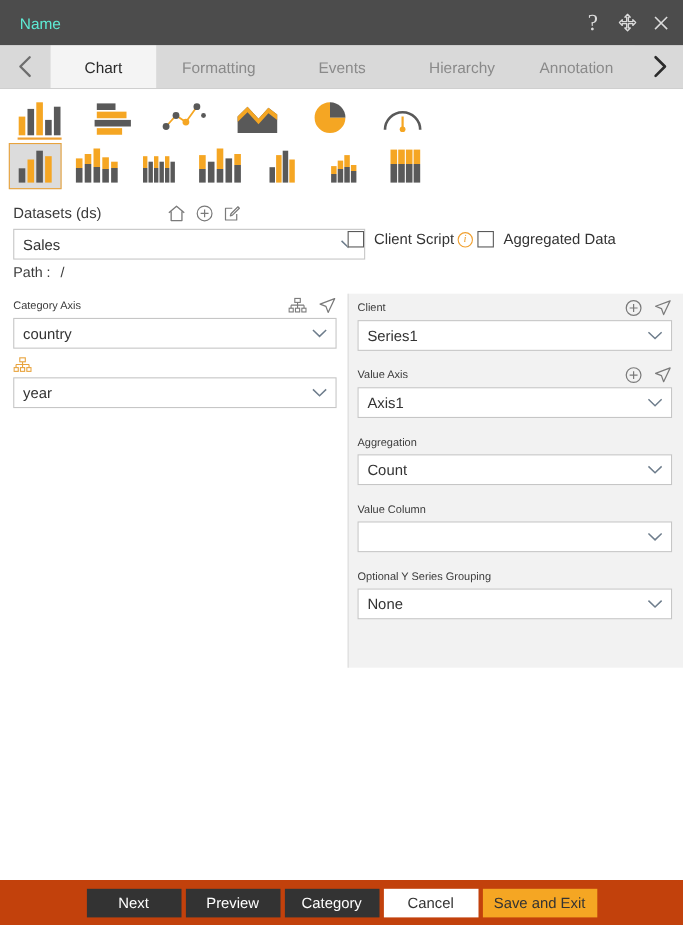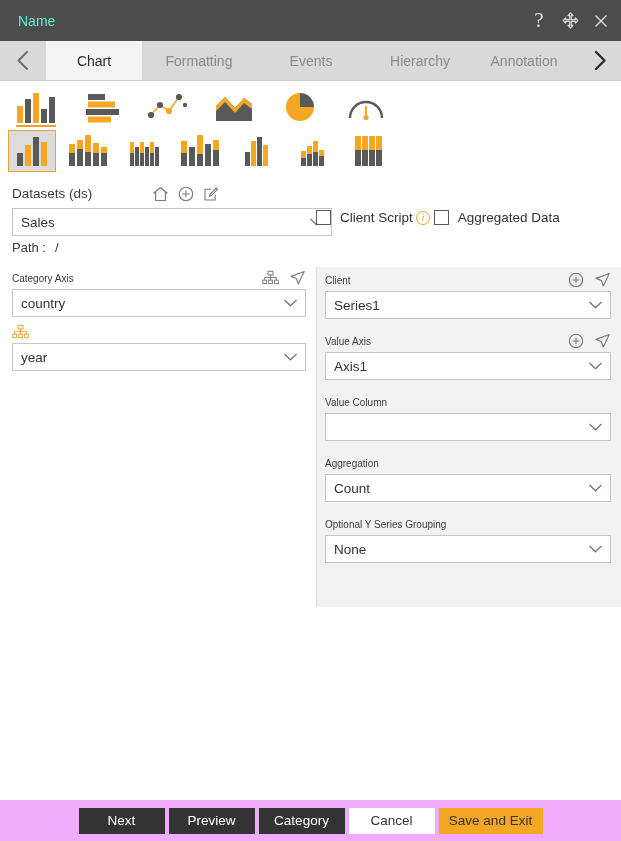--- a/index.html
+++ b/index.html
@@ -186,21 +186,21 @@
   .check-row .cbx { width: 16px; height: 16px; }
   .check-row .cbx-label { font-size: 13.5px; }
 
   .rgroup { padding-top: 2px; }
   .rgroup + .rgroup { margin-top: 9px; }
 
   
   .footer {
     position: absolute; left: 0; right: 0; bottom: 0;
     height: 41px;
-    background: #f0abfc;
+    background: #c2410c;
     display: flex; align-items: center; justify-content: center;
     gap: 4px;
   }
   .btn {
     height: 26px;
     min-width: 86px;
     padding: 0 10px;
     border: none;
     font-family: "Liberation Sans", sans-serif;
     font-size: 13.5px;
@@ -540,38 +540,38 @@
           <span class="chev">
             <svg width="15" height="9" viewBox="0 0 15 9" aria-hidden="true">
               <path d="M1.5 1.5 L7.5 7.3 L13.5 1.5" stroke="#6e7d8c" stroke-width="1.35" fill="none"></path>
             </svg>
           </span>
         </div>
       </div>
 
       <div class="rgroup">
         <div class="field-label-row">
-          <span class="lbl">Value Column</span>
+          <span class="lbl">Aggregation</span>
         </div>
         <div class="select-box">
-          <span></span>
+          <span>Count</span>
           <span class="chev">
             <svg width="15" height="9" viewBox="0 0 15 9" aria-hidden="true">
               <path d="M1.5 1.5 L7.5 7.3 L13.5 1.5" stroke="#6e7d8c" stroke-width="1.35" fill="none"></path>
             </svg>
           </span>
         </div>
       </div>
 
       <div class="rgroup">
         <div class="field-label-row">
-          <span class="lbl">Aggregation</span>
+          <span class="lbl">Value Column</span>
         </div>
         <div class="select-box">
-          <span>Count</span>
+          <span></span>
           <span class="chev">
             <svg width="15" height="9" viewBox="0 0 15 9" aria-hidden="true">
               <path d="M1.5 1.5 L7.5 7.3 L13.5 1.5" stroke="#6e7d8c" stroke-width="1.35" fill="none"></path>
             </svg>
           </span>
         </div>
       </div>
 
       <div class="rgroup">
         <div class="field-label-row">

